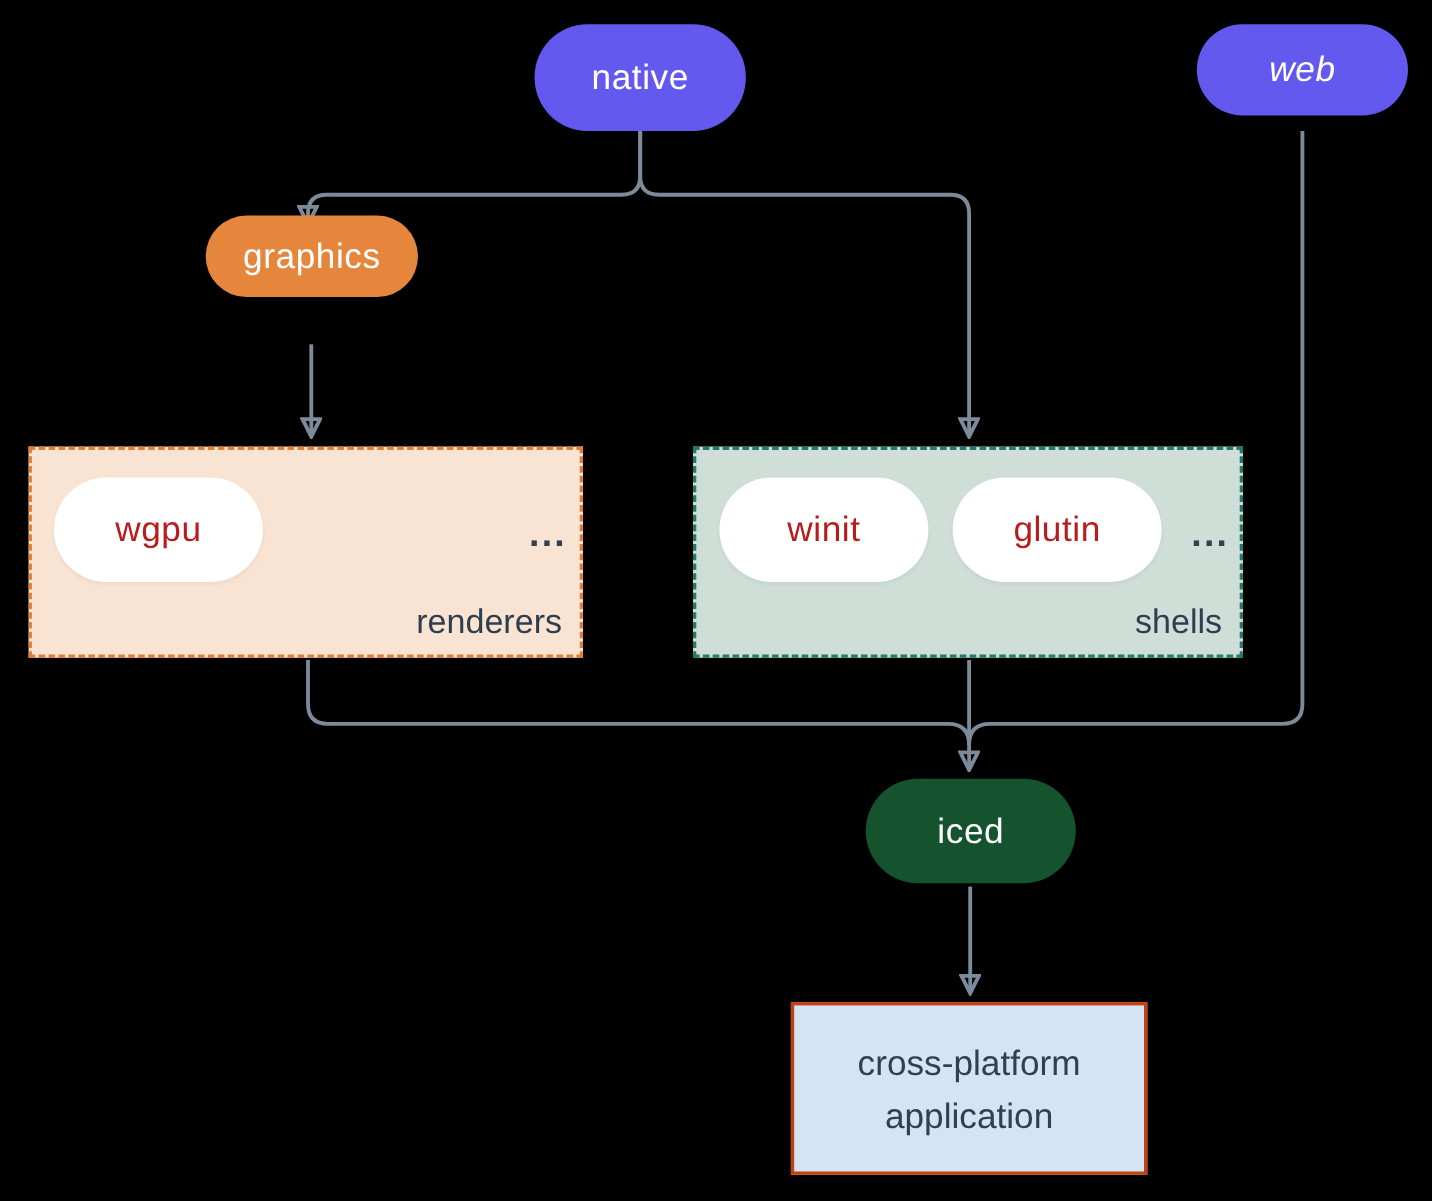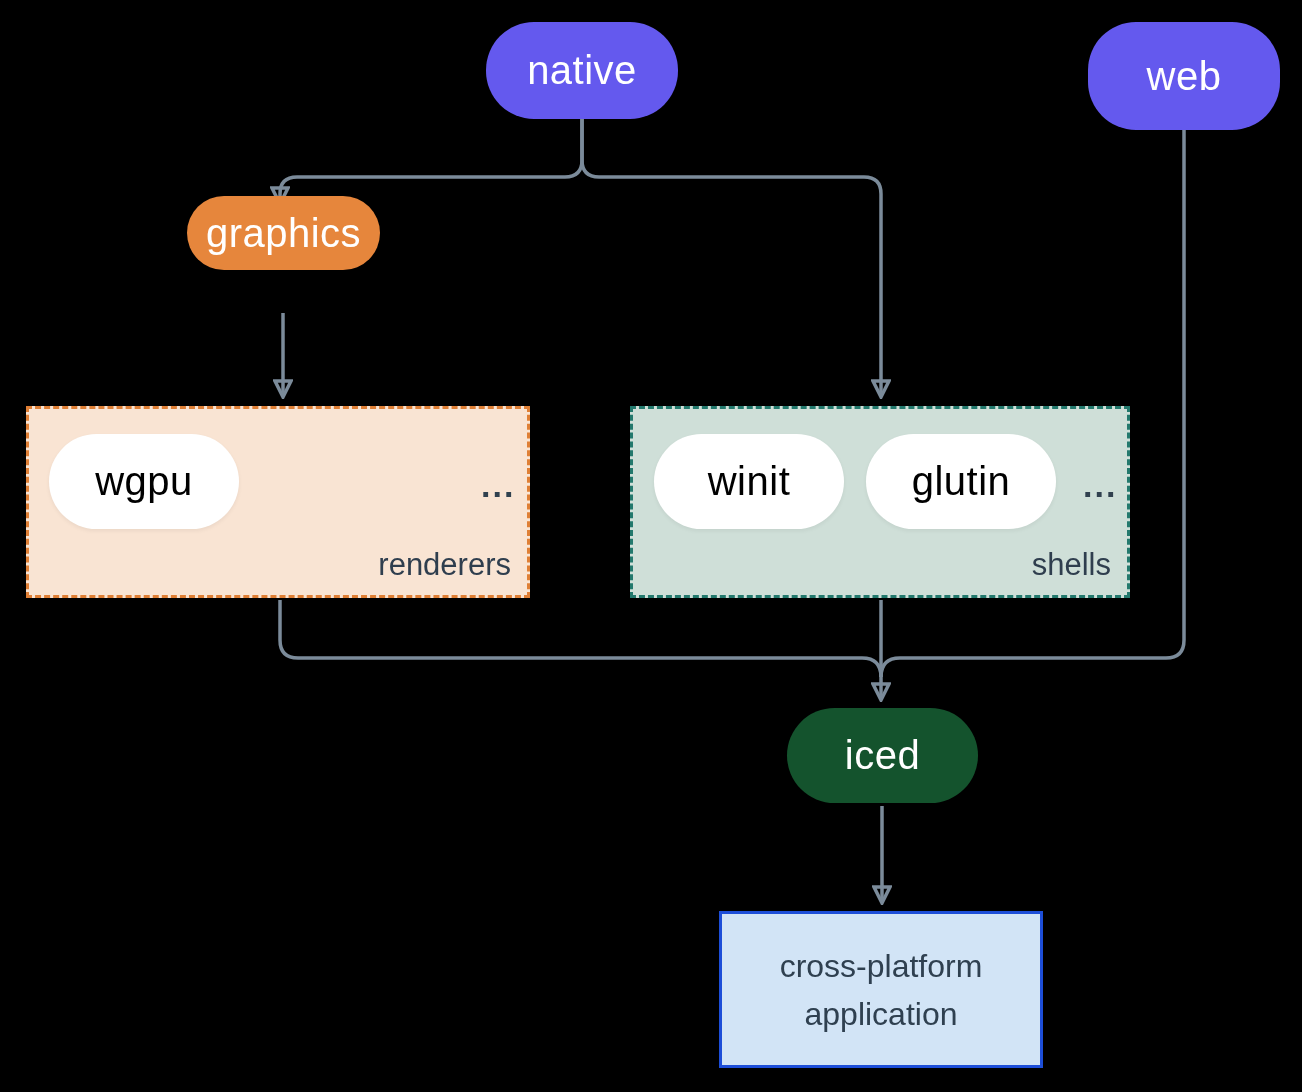--- a/index.html
+++ b/index.html
@@ -25,30 +25,30 @@
     fill: none;
     stroke: #7b8b9a;
     stroke-width: 3.5;
   }
   .pill {
     position: absolute;
     display: flex;
     align-items: center;
     justify-content: center;
     border-radius: 48px;
-    font-size: 40px;
+    font-size: 32px;
     color: #ffffff;
     letter-spacing: 0.5px;
   }
   .pill.purple { background: #6459ee; }
   .pill.orange { background: #e6863c; }
   .pill.blue   { background: #14532d; }
   .pill.white  {
     background: #ffffff;
-    color: #000000;
+    color: #b91c1c;
     box-shadow: 0 2px 4px rgba(0,0,0,0.06);
   }
   .group-box {
     position: absolute;
     box-sizing: border-box;
   }
   .group-box.renderers {
     background: #f9e4d3;
     border: 3px dashed #df7f35;
   }
@@ -78,33 +78,33 @@
     color: #2f3e4e;
   }
   .app-box {
     position: absolute;
     left: 719px;
     top: 911px;
     width: 324px;
     height: 157px;
     box-sizing: border-box;
     background: #d2e4f6;
-    border: 3px solid #1d4ed8;
+    border: 3px solid #c2410c;
     display: flex;
     align-items: center;
     justify-content: center;
     text-align: center;
     font-size: 32px;
     line-height: 48px;
     color: #2f4050;
     padding: 12px 30px;
   }
   
   #node-native   { left: 486px;  top: 22px;  width: 192px; height: 97px; }
-  #node-web      { left: 1088px; top: 22px;  width: 192px; height: 108px; }
+  #node-web      { left: 1088px; top: 22px;  width: 192px; height: 83px; font-style: italic; }
   #node-graphics { left: 187px;  top: 196px; width: 193px; height: 74px; }
   #node-iced     { left: 787px;  top: 708px; width: 191px; height: 95px; }
   #group-renderers { left: 26px;  top: 406px; width: 504px; height: 192px; }
   #group-shells    { left: 630px; top: 406px; width: 500px; height: 192px; }
   #pill-wgpu   { left: 20px;  }
   #pill-glow   { left: 237px; }
   #ellipsis-renderers { left: 452px; }
   #pill-winit  { left: 21px;  }
   #pill-glutin { left: 233px; }
   #ellipsis-shells { left: 450px; }

